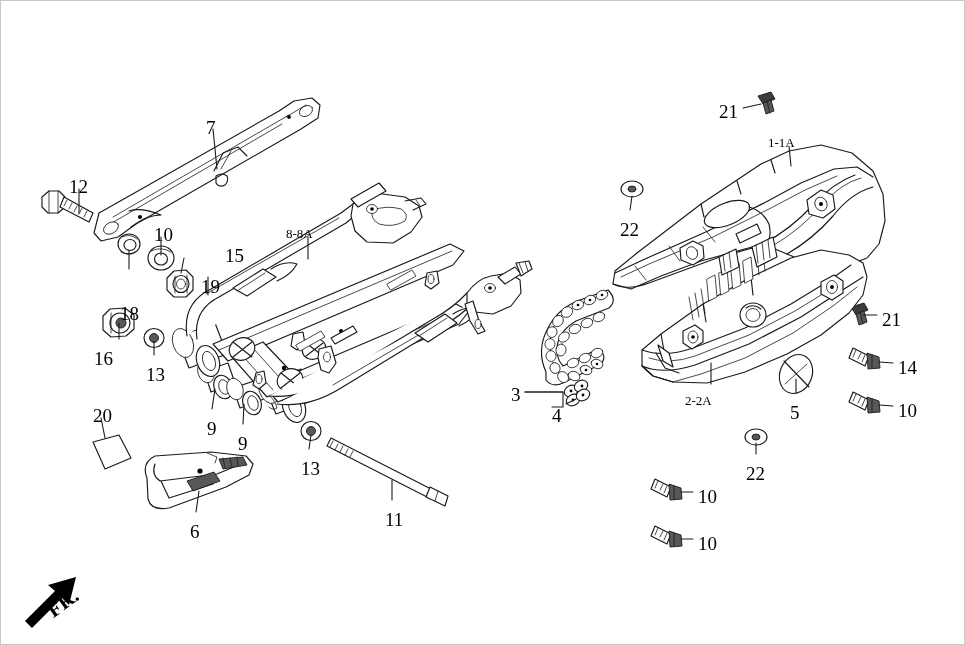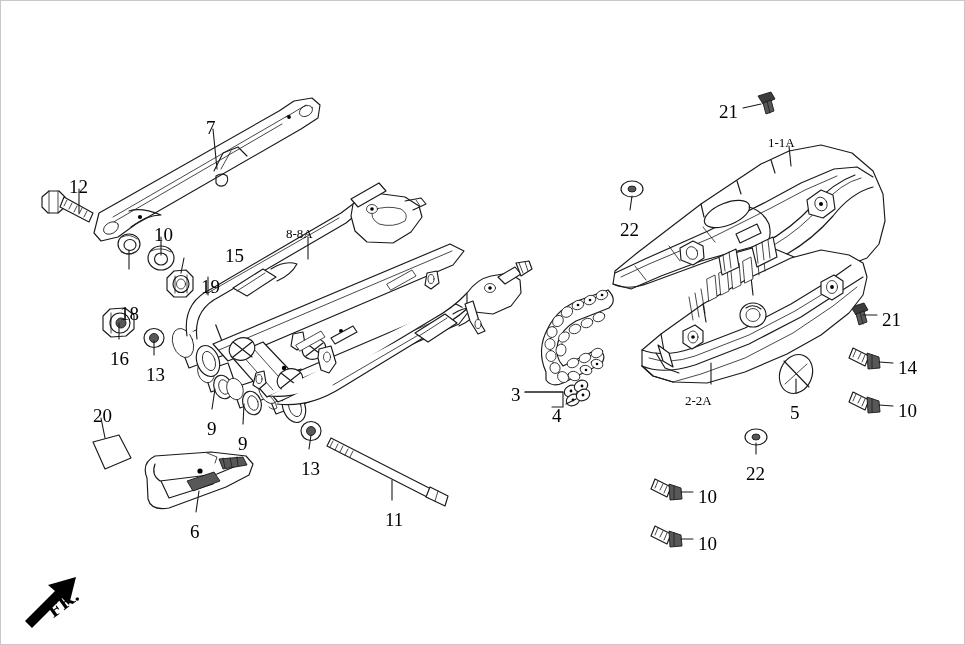--- a/index.html
+++ b/index.html
@@ -432,21 +432,21 @@
       </g>
   </svg>
 
   <div id="labels">
       <div class="lbl" style="left: 205px; top: 117px;">7</div>
       <div class="lbl" style="left: 68px; top: 176px; text-align: right;">12</div>
       <div class="lbl" style="left: 153px; top: 224px;">10</div>
       <div class="lbl" style="left: 176px; top: 245px; margin-left: 48px;">15</div>
       <div class="lbl" style="left: 200px; top: 264px; margin-top: 12px;">19</div>
       <div class="lbl" style="left: 119px; top: 278px; margin-top: 25px;">18</div>
-      <div class="lbl" style="left: 109px; top: 348px;">16</div>
+      <div class="lbl" style="left: 93px; top: 348px;">16</div>
       <div class="lbl" style="left: 145px; top: 364px;">13</div>
       <div class="lbl" style="left: 92px; top: 405px;">20</div>
       <div class="lbl" style="left: 206px; top: 418px;">9</div>
       <div class="lbl" style="left: 237px; top: 433px;">9</div>
       <div class="lbl" style="left: 189px; top: 521px;">6</div>
       <div class="lbl" style="left: 300px; top: 458px;">13</div>
       <div class="lbl" style="left: 384px; top: 509px; text-align: center;">11</div>
       <div class="lbl big" style="left: 285px; top: 223px; text-align: center;">8-8A</div>
       <div class="lbl" style="left: 510px; top: 384px;">3</div>
       <div class="lbl" style="left: 551px; top: 405px;">4</div>

